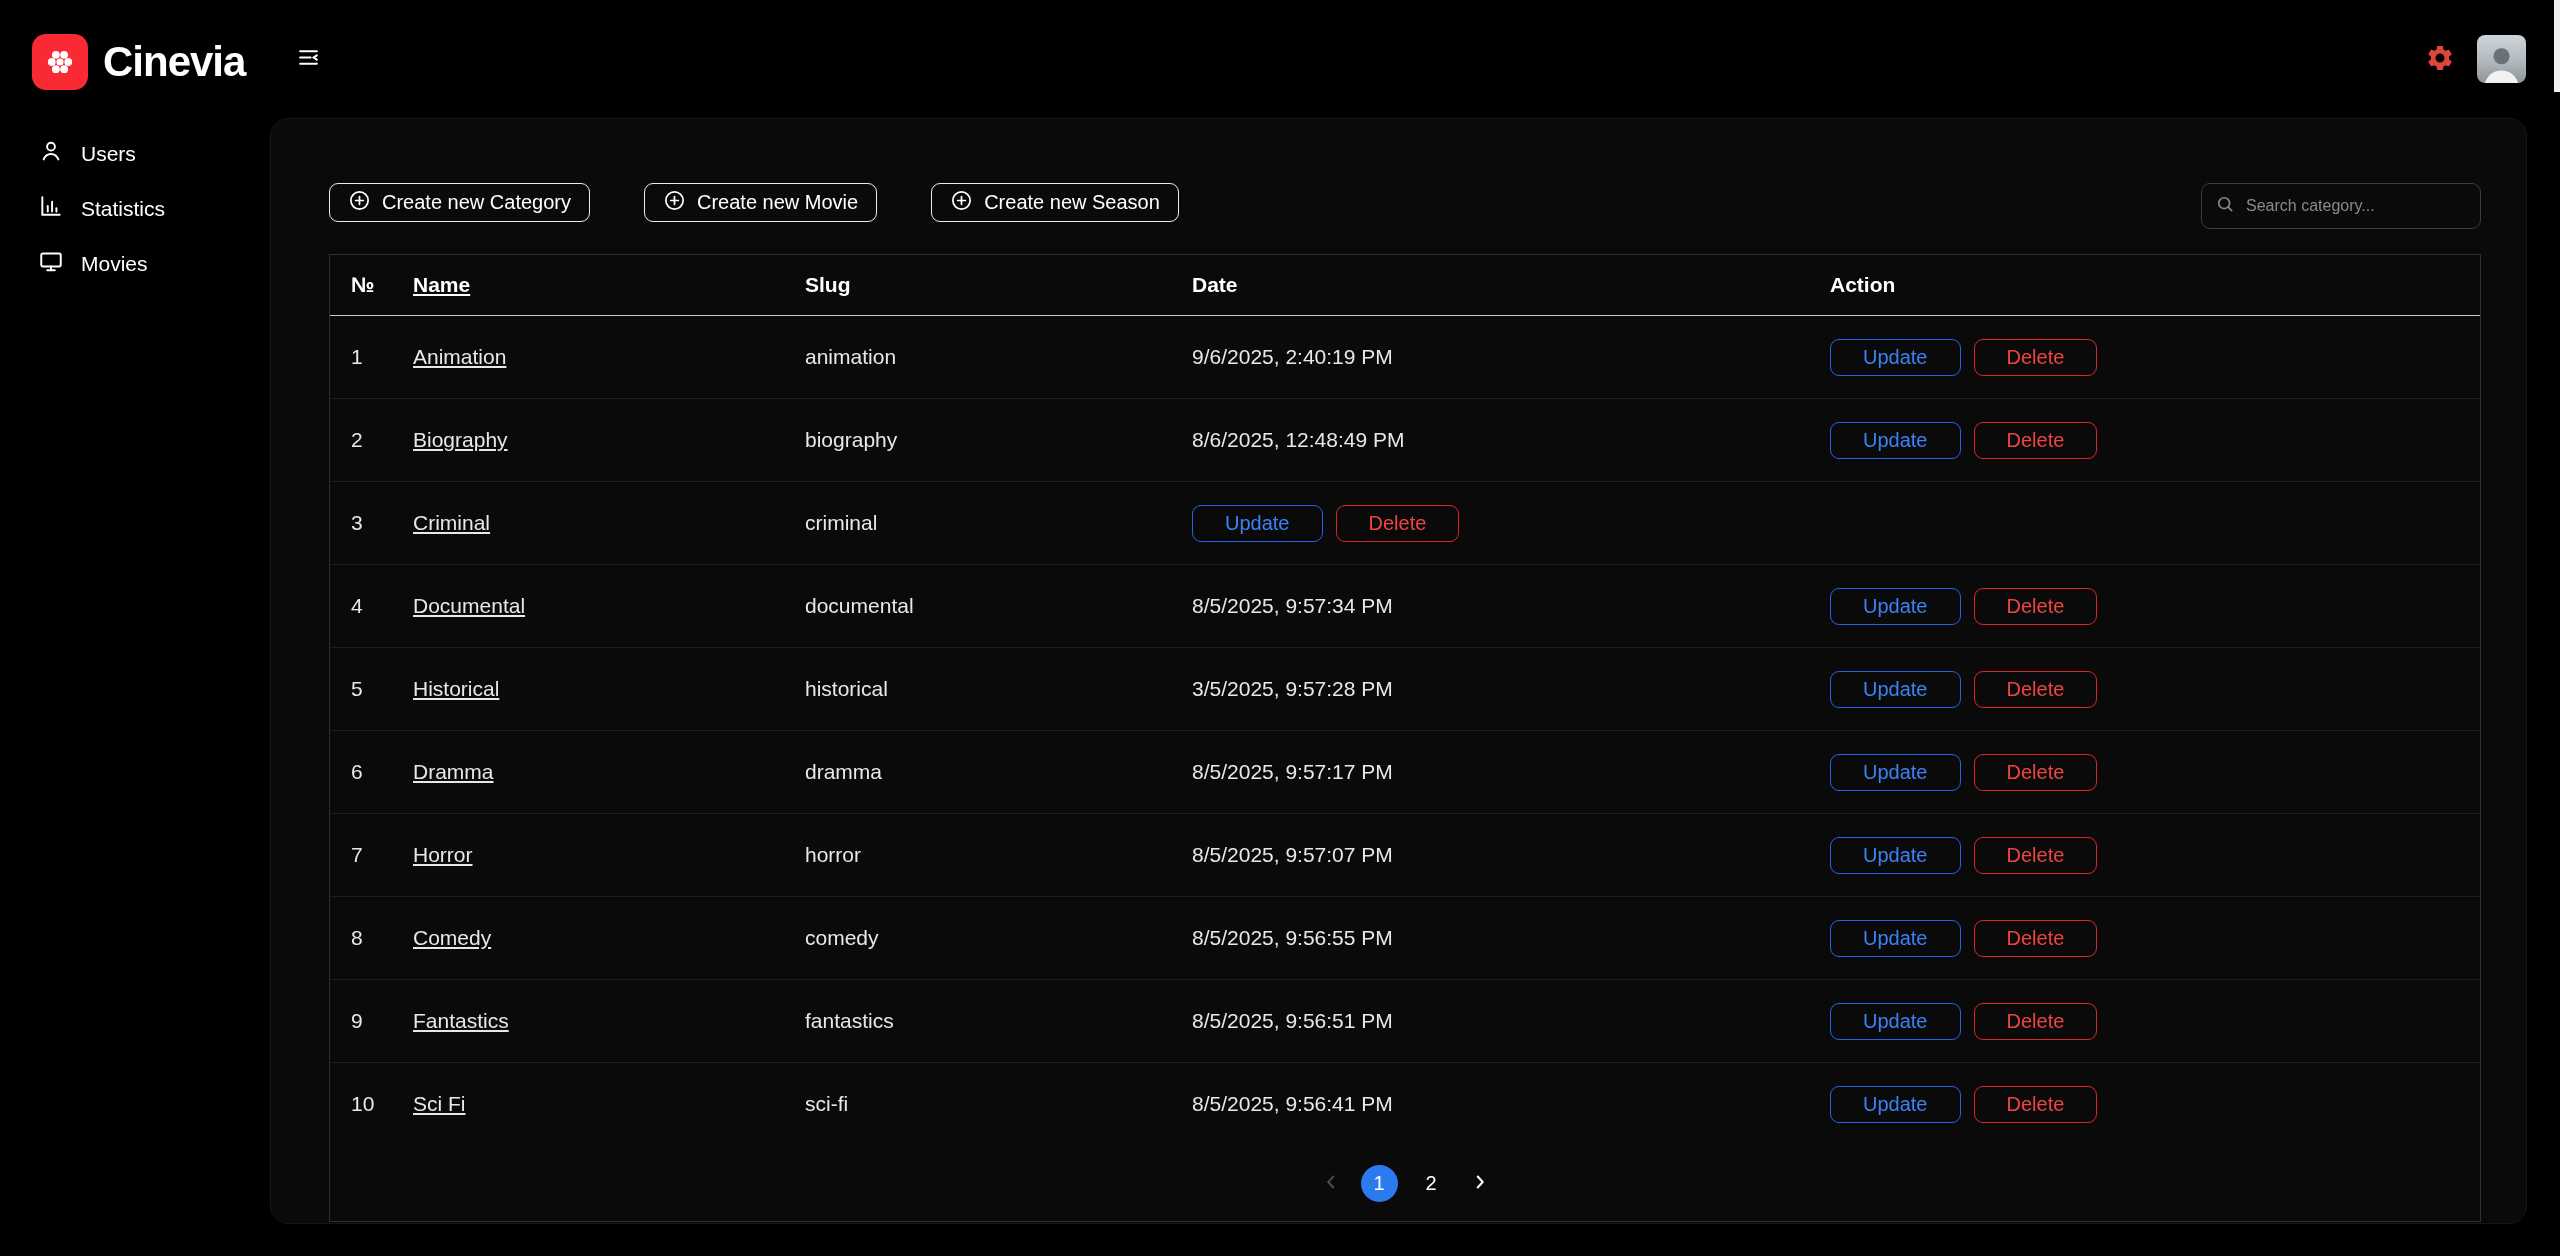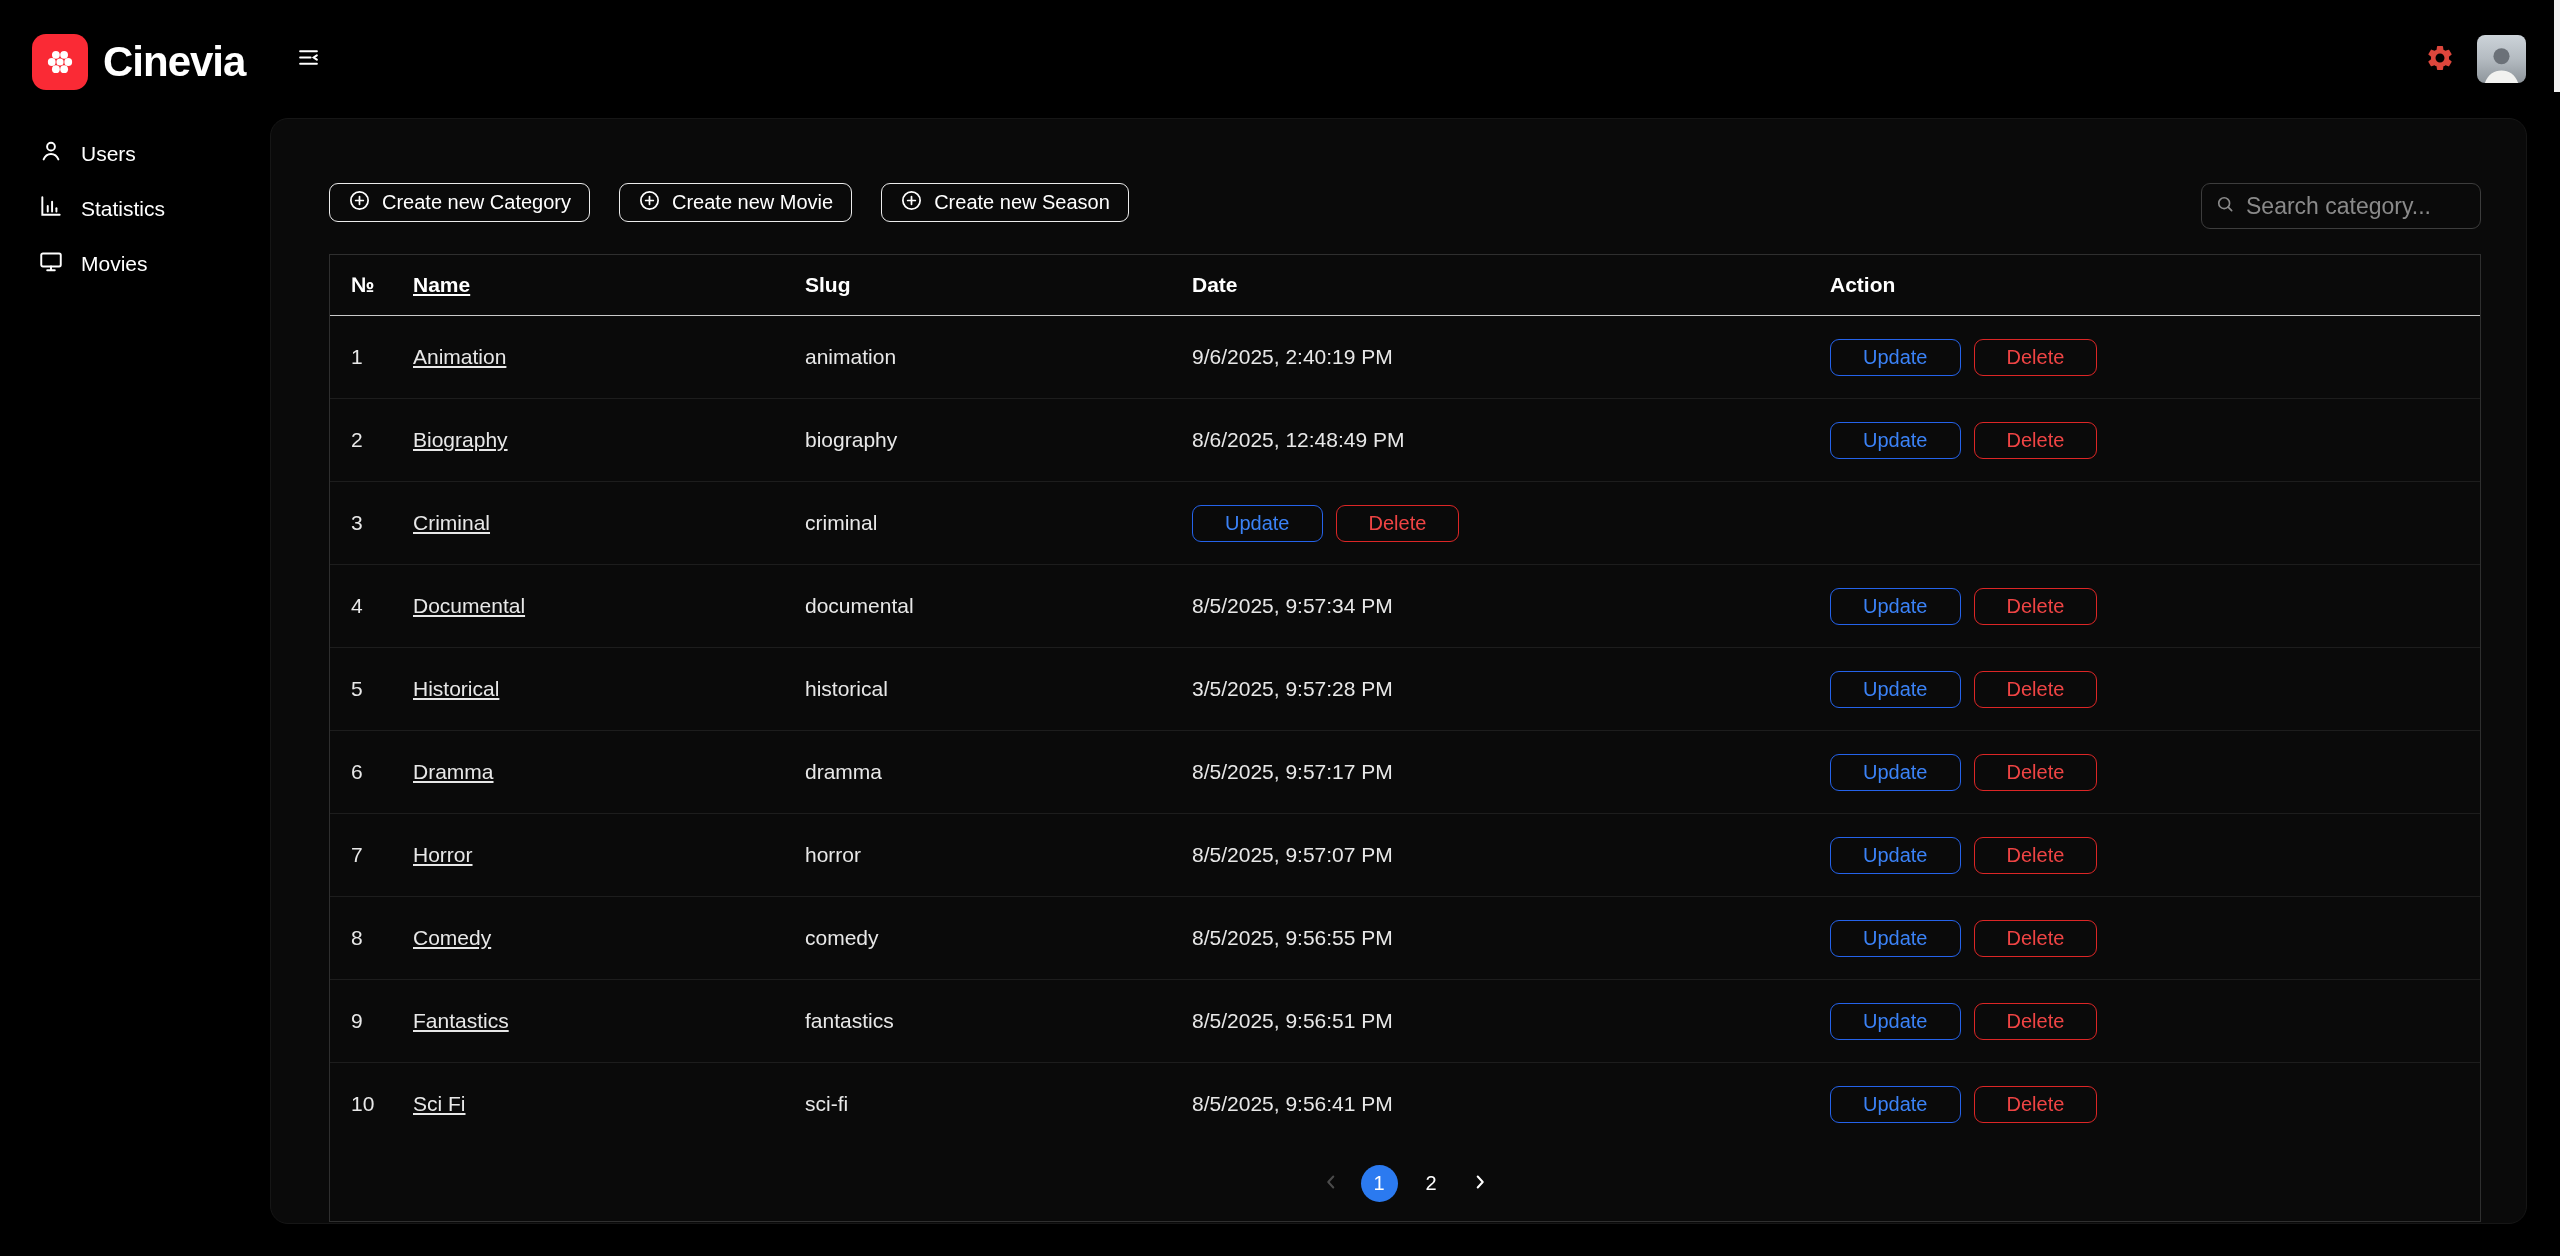--- a/index.html
+++ b/index.html
@@ -18,26 +18,26 @@
     background:linear-gradient(180deg,#ccd3d9 0%,#b4bbc1 50%,#8e959b 100%);}
   .avatar svg{position:absolute;left:0;top:4px;}
   .scrollbar-thumb{position:absolute;right:0;top:0;width:6px;height:92px;background:#f1f1f1;}
   
   .sidebar{position:absolute;left:0;top:118px;width:270px;bottom:0;padding-top:8px;box-sizing:border-box;}
   .side-item{display:flex;align-items:center;gap:17px;height:55px;padding-left:38px;font-size:21px;color:#fff;cursor:pointer;}
   
   .main{position:absolute;left:270px;top:118px;right:0;bottom:0;}
   .panel{position:absolute;left:0;top:0;right:33px;bottom:32px;background:#0a0a0a;border:1px solid #161616;border-radius:18px;
     padding:0 45px 0 58px;box-sizing:border-box;overflow:hidden;}
-  .toolbar{margin-top:64px;display:flex;align-items:flex-start;gap:29px;}
+  .toolbar{margin-top:64px;display:flex;align-items:flex-start;gap:54px;}
   .create-btn{display:inline-flex;align-items:center;gap:11px;height:39px;padding:0 18px;background:transparent;
     border:1px solid #ececec;border-radius:9px;color:#fff;font-size:20px;cursor:pointer;font-family:inherit;white-space:nowrap;}
   .search-box{margin-left:auto;width:280px;height:46px;border:1px solid #3d3d3d;border-radius:9px;display:flex;align-items:center;
     gap:9px;padding:0 13px;box-sizing:border-box;background:transparent;}
-  .search-box input{flex:1;min-width:0;background:transparent;border:none;outline:none;color:#ddd;font-size:23px;font-family:inherit;}
+  .search-box input{flex:1;min-width:0;background:transparent;border:none;outline:none;color:#ddd;font-size:16px;font-family:inherit;}
   .search-box input::placeholder{color:#8a8a8a;}
   
   .table{margin-top:25px;border:1px solid #2f2f2f;}
   .thead{display:flex;align-items:center;height:60px;font-size:21px;font-weight:700;color:#fff;border-bottom:1px solid #c9c9c9;}
   .trow{display:flex;align-items:center;height:82px;font-size:21px;color:#e8e8e8;}
   .trow + .trow{border-top:1px solid #1d1d1d;}
   .cell{padding-left:21px;box-sizing:border-box;flex-shrink:0;}
   .c-num{width:62px;}
   .c-name{width:392px;text-decoration:underline;}
   .c-slug{width:387px;}

